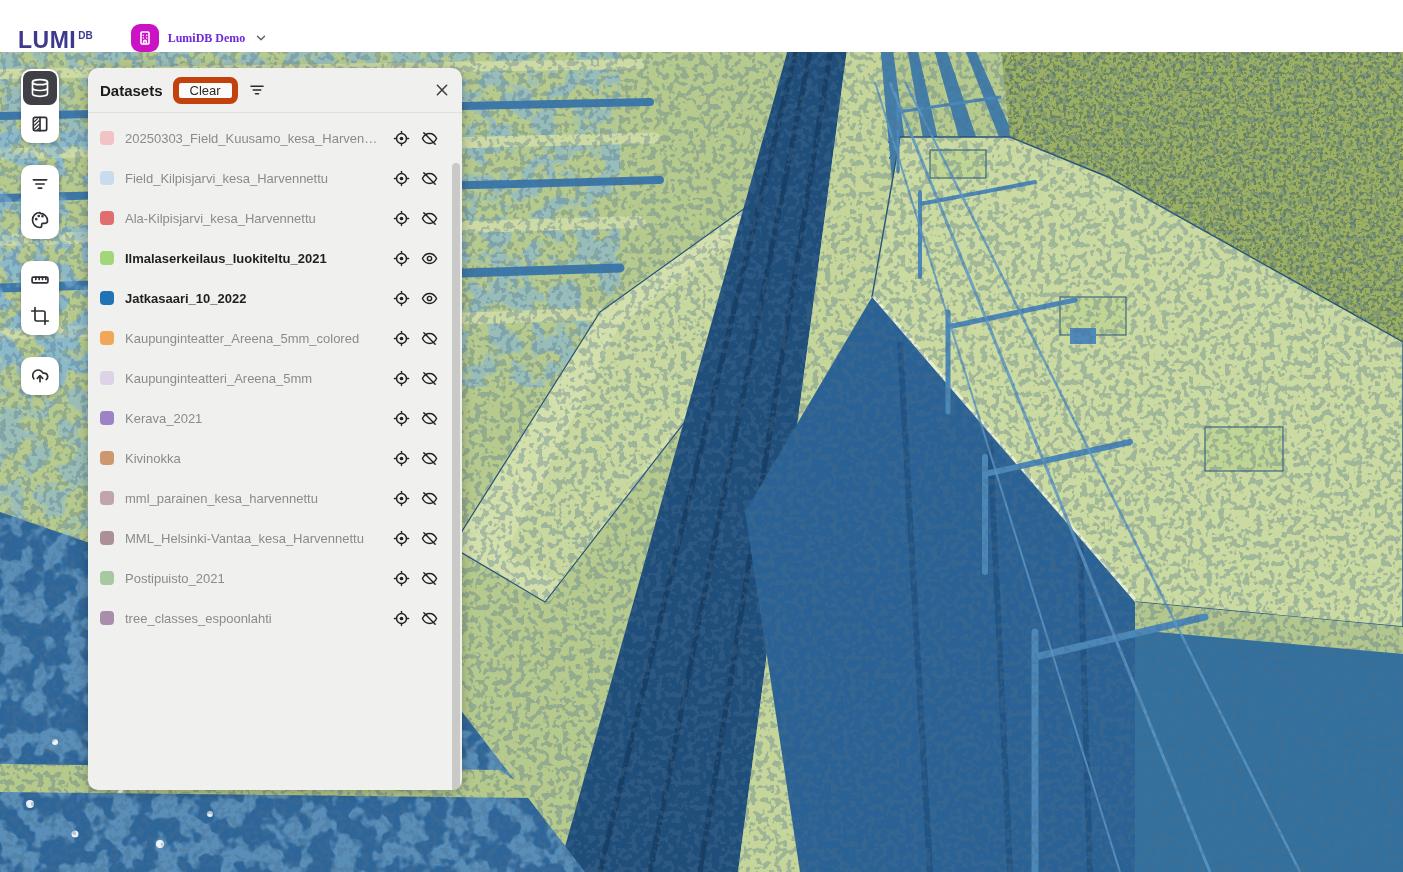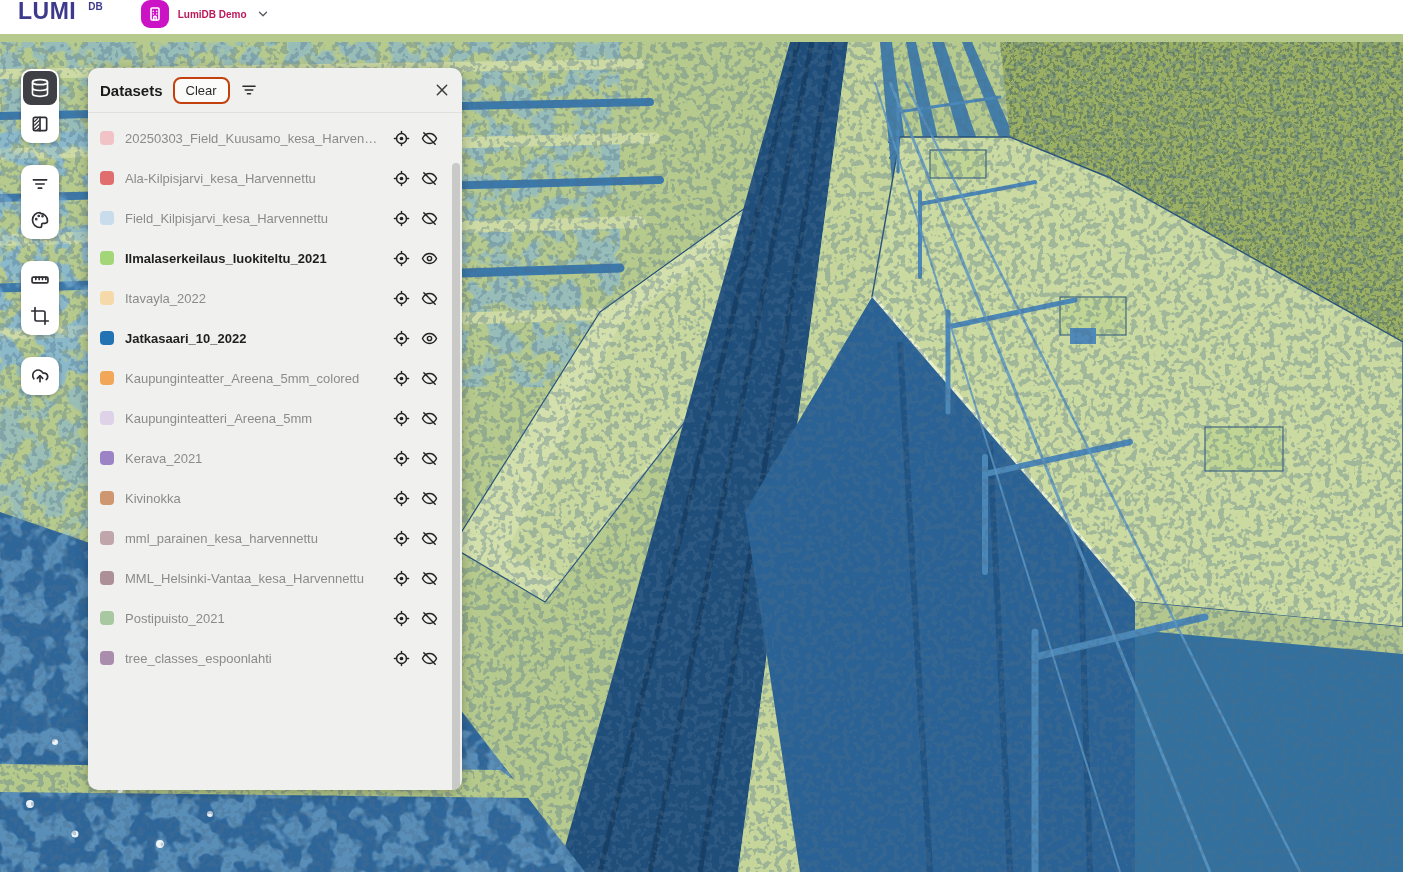--- a/index.html
+++ b/index.html
@@ -1,30 +1,30 @@
 <!DOCTYPE html>
 <html style="--accent-magenta: #cb12c4; --link-magenta: #c316b4; --logo-navy: #3d3a8c; --visible-row-text: #1f1f1f; --hidden-row-text: #8b8b8b; --scene-green: #b7ca8d; --scene-blue: #2b6295;"><head>
 <meta charset="utf-8">
 <style>
   * { margin:0; padding:0; box-sizing:border-box; }
   html,body { width:1403px; height:872px; overflow:hidden;
     font-family:"Liberation Sans", sans-serif; background:#b7ca8d; }
 
   
-  .topbar { position:absolute; left:0; top:0; width:1403px; height:34px;
-    background:#ffffff; z-index:30; display:flex; align-items:flex-start; }
+  .topbar { position:absolute; left:0; top:0; width:1403px; height:52px;
+    background:#ffffff; z-index:30; display:flex; align-items:flex-end; }
   .logo { margin-left:18px; display:flex; align-items:flex-start; cursor:default; }
   .logo-text { font-weight:800; font-size:23px; letter-spacing:.5px;
     color:var(--logo-navy,#3d3a8c); line-height:1; }
   .logo-sup { font-weight:800; font-size:10px; color:var(--logo-navy,#3d3a8c);
-    margin-left:12px; margin-top:1px; }
+    margin-left:2px; margin-top:1px; }
   .workspace { display:flex; align-items:center; margin-left:38px; gap:9px; cursor:pointer; }
   .avatar { width:28px; height:28px; border-radius:9px;
     background:var(--accent-magenta,#cb12c4); display:flex; align-items:center; justify-content:center; }
-  .workspace-name { font-size:10px; font-weight:600; color:#be185d; }
+  .workspace-name { font-size:12px; font-weight:600; color:#6d28d9;font-family:Liberation Serif, serif; }
   .chev { color:#5a5e63; display:flex; }
 
   
   .scene { position:absolute; left:0; top:42px; width:1403px; height:830px; z-index:1; cursor:grab; }
 
   
   .tools { position:absolute; left:21px; top:69px; z-index:40; display:flex;
     flex-direction:column; gap:22px; }
   .tool-card { background:#fff; border-radius:10px; padding:2px;
     box-shadow:0 1px 4px rgba(0,0,0,.25); display:flex; flex-direction:column; gap:2px; }
@@ -32,21 +32,21 @@
     display:flex; align-items:center; justify-content:center; color:#2e2e33; cursor:pointer; }
   .tool-btn.active { background:#3f4046; color:#fff; }
 
   
   .panel { position:absolute; left:88px; top:68px; width:374px; height:722px; z-index:35;
     background:#f0f0ef; border-radius:10px; box-shadow:0 2px 12px rgba(0,0,0,.28);
     display:flex; flex-direction:column; overflow:hidden; }
   .panel-header { height:45px; flex:0 0 45px; display:flex; align-items:center;
     padding:16px 12px; gap:10px; border-bottom:1px solid #e0e0df; }
   .panel-title { font-size:15px; font-weight:700; color:#1b1b1b; }
-  .clear-btn { height:27px; padding:0 11px; border-radius:8px; border:2px solid #c2410c;
+  .clear-btn { height:27px; padding:0 11px; border-radius:8px; border:6px solid #c2410c;
     background:#fbfbfa; font-size:13px; color:#2b2b2b; cursor:pointer;
     font-family:"Liberation Sans",sans-serif; }
   .hdr-filter { border:none; background:transparent; color:#2b2b2b; cursor:pointer;
     display:flex; align-items:center; }
   .close-btn { margin-left:auto; border:none; background:transparent; color:#3a3a3a;
     cursor:pointer; display:flex; align-items:center; }
   .panel-body { position:relative; flex:1; overflow:hidden; padding:5px 0 0 0; }
   .ds-list { padding-right:14px; }
   .ds-row { height:40px; display:flex; align-items:center; padding-left:12px; }
   .swatch { width:14px; height:14px; border-radius:4px; flex:0 0 14px; cursor:pointer; }
@@ -303,45 +303,45 @@
       <button class="icon-btn">
 
         <svg class="ic eye-off" width="17" height="17" viewBox="0 0 24 24" fill="none" stroke="currentColor" stroke-width="2" stroke-linecap="round" stroke-linejoin="round">
           <path d="M2 12s3.5-7 10-7 10 7 10 7-3.5 7-10 7-10-7-10-7z"></path>
                 <line x1="4" y1="4" x2="20" y2="20"></line>
         </svg>
       </button>
     </span>
   </div>
         <div class="ds-row">
+    <span class="swatch" style="background: rgb(201, 220, 236);"></span>
+    <span class="ds-name">Field_Kilpisjarvi_kesa_Harvennettu</span>
+    <span class="row-icons">
+      <button class="icon-btn">
+        <svg class="ic" width="17" height="17" viewBox="0 0 24 24" fill="none" stroke="currentColor" stroke-width="2" stroke-linecap="round">
+          <line x1="2" y1="12" x2="5" y2="12"></line>
+                <line x1="19" y1="12" x2="22" y2="12"></line>
+          <line x1="12" y1="2" x2="12" y2="5"></line>
+                <line x1="12" y1="19" x2="12" y2="22"></line>
+          <circle cx="12" cy="12" r="7"></circle>
+                <circle cx="12" cy="12" r="2.6" fill="currentColor" stroke="none"></circle>
+        </svg>
+      </button>
+      <button class="icon-btn">
+
+        <svg class="ic eye-off" width="17" height="17" viewBox="0 0 24 24" fill="none" stroke="currentColor" stroke-width="2" stroke-linecap="round" stroke-linejoin="round">
+          <path d="M2 12s3.5-7 10-7 10 7 10 7-3.5 7-10 7-10-7-10-7z"></path>
+                <line x1="4" y1="4" x2="20" y2="20"></line>
+        </svg>
+      </button>
+    </span>
+  </div>
+        <div class="ds-row">
     <span class="swatch" style="background: rgb(224, 110, 110);"></span>
     <span class="ds-name">Ala-Kilpisjarvi_kesa_Harvennettu</span>
-    <span class="row-icons">
-      <button class="icon-btn">
-        <svg class="ic" width="17" height="17" viewBox="0 0 24 24" fill="none" stroke="currentColor" stroke-width="2" stroke-linecap="round">
-          <line x1="2" y1="12" x2="5" y2="12"></line>
-                <line x1="19" y1="12" x2="22" y2="12"></line>
-          <line x1="12" y1="2" x2="12" y2="5"></line>
-                <line x1="12" y1="19" x2="12" y2="22"></line>
-          <circle cx="12" cy="12" r="7"></circle>
-                <circle cx="12" cy="12" r="2.6" fill="currentColor" stroke="none"></circle>
-        </svg>
-      </button>
-      <button class="icon-btn">
-
-        <svg class="ic eye-off" width="17" height="17" viewBox="0 0 24 24" fill="none" stroke="currentColor" stroke-width="2" stroke-linecap="round" stroke-linejoin="round">
-          <path d="M2 12s3.5-7 10-7 10 7 10 7-3.5 7-10 7-10-7-10-7z"></path>
-                <line x1="4" y1="4" x2="20" y2="20"></line>
-        </svg>
-      </button>
-    </span>
-  </div>
-        <div class="ds-row">
-    <span class="swatch" style="background: rgb(201, 220, 236);"></span>
-    <span class="ds-name">Field_Kilpisjarvi_kesa_Harvennettu</span>
     <span class="row-icons">
       <button class="icon-btn">
         <svg class="ic" width="17" height="17" viewBox="0 0 24 24" fill="none" stroke="currentColor" stroke-width="2" stroke-linecap="round">
           <line x1="2" y1="12" x2="5" y2="12"></line>
                 <line x1="19" y1="12" x2="22" y2="12"></line>
           <line x1="12" y1="2" x2="12" y2="5"></line>
                 <line x1="12" y1="19" x2="12" y2="22"></line>
           <circle cx="12" cy="12" r="7"></circle>
                 <circle cx="12" cy="12" r="2.6" fill="currentColor" stroke="none"></circle>
         </svg>
@@ -371,43 +371,20 @@
       </button>
       <button class="icon-btn">
         <svg class="ic eye-on" width="17" height="17" viewBox="0 0 24 24" fill="none" stroke="currentColor" stroke-width="2" stroke-linecap="round" stroke-linejoin="round">
           <path d="M2 12s3.5-7 10-7 10 7 10 7-3.5 7-10 7-10-7-10-7z"></path>
                 <circle cx="12" cy="12" r="3"></circle>
         </svg>
 
       </button>
     </span>
   </div>
-        <div class="ds-row">
-    <span class="swatch" style="background: rgb(246, 217, 168);"></span>
-    <span class="ds-name">Itavayla_2022</span>
-    <span class="row-icons">
-      <button class="icon-btn">
-        <svg class="ic" width="17" height="17" viewBox="0 0 24 24" fill="none" stroke="currentColor" stroke-width="2" stroke-linecap="round">
-          <line x1="2" y1="12" x2="5" y2="12"></line>
-                <line x1="19" y1="12" x2="22" y2="12"></line>
-          <line x1="12" y1="2" x2="12" y2="5"></line>
-                <line x1="12" y1="19" x2="12" y2="22"></line>
-          <circle cx="12" cy="12" r="7"></circle>
-                <circle cx="12" cy="12" r="2.6" fill="currentColor" stroke="none"></circle>
-        </svg>
-      </button>
-      <button class="icon-btn">
-
-        <svg class="ic eye-off" width="17" height="17" viewBox="0 0 24 24" fill="none" stroke="currentColor" stroke-width="2" stroke-linecap="round" stroke-linejoin="round">
-          <path d="M2 12s3.5-7 10-7 10 7 10 7-3.5 7-10 7-10-7-10-7z"></path>
-                <line x1="4" y1="4" x2="20" y2="20"></line>
-        </svg>
-      </button>
-    </span>
-  </div>
         <div class="ds-row visible">
     <span class="swatch" style="background: rgb(34, 115, 179);"></span>
     <span class="ds-name">Jatkasaari_10_2022</span>
     <span class="row-icons">
       <button class="icon-btn">
         <svg class="ic" width="17" height="17" viewBox="0 0 24 24" fill="none" stroke="currentColor" stroke-width="2" stroke-linecap="round">
           <line x1="2" y1="12" x2="5" y2="12"></line>
                 <line x1="19" y1="12" x2="22" y2="12"></line>
           <line x1="12" y1="2" x2="12" y2="5"></line>
                 <line x1="12" y1="19" x2="12" y2="22"></line>

